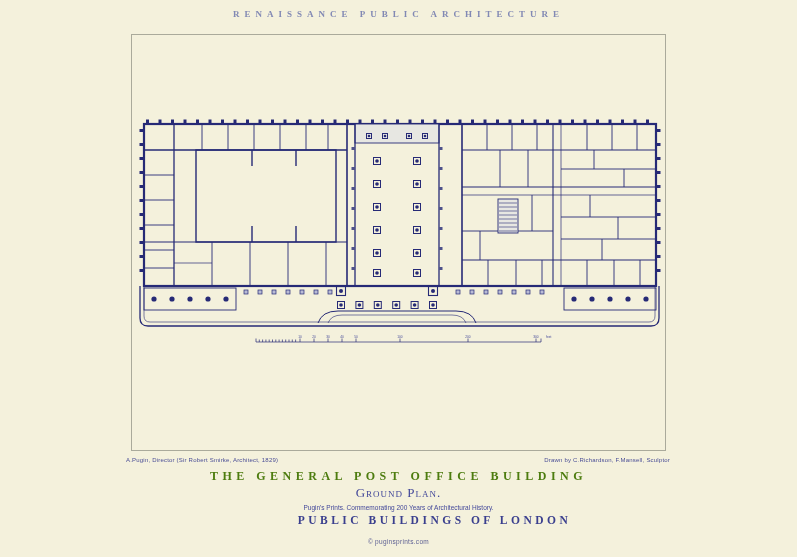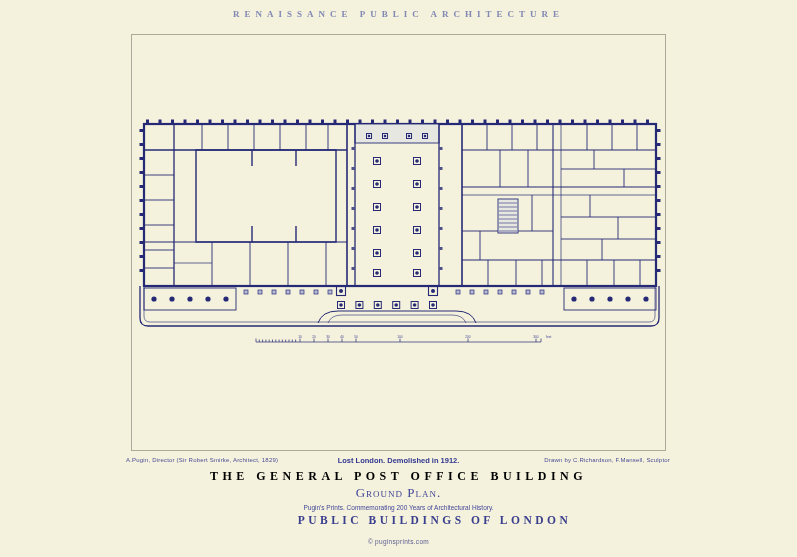--- a/index.html
+++ b/index.html
@@ -26,21 +26,21 @@
     position:absolute;left:0;top:0;width:797px;text-align:center;
     font-size:7.5px;font-weight:bold;color:#2f3590;
     font-family:"Liberation Sans","DejaVu Sans",sans-serif;
   }
   .caption-right{
     position:absolute;right:127px;top:1px;font-size:6px;color:#4a4e96;
     font-family:"Liberation Sans","DejaVu Sans",sans-serif;letter-spacing:.2px;
   }
   .main-title{
     position:absolute;top:469px;left:0;width:797px;text-align:center;
-    font-size:12px;font-weight:bold;letter-spacing:4.5px;color:#000000;
+    font-size:12px;font-weight:bold;letter-spacing:4.5px;color:#4d7c0f;
   }
   .plan-label{
     position:absolute;top:485px;left:0;width:797px;text-align:center;
     font-size:13px;color:#43489a;font-variant:small-caps;letter-spacing:1px;
   }
   .commemoration{
     position:absolute;top:504px;left:0;width:797px;text-align:center;
     font-size:6.5px;color:#43489a;
     font-family:"Liberation Sans","DejaVu Sans",sans-serif;
   }
@@ -294,21 +294,20 @@
           <text x="414" y="302.5" text-anchor="start">feet</text>
         </g>
       </g>
 
     </g>
   </svg>
 </div>
 
 <div class="caption-row">
   <div class="caption-left">A.Pugin, Director (Sir Robert Smirke, Architect, 1829)</div>
-  <div class="caption-center">Lost London. Demolished in 1912.</div>
   <div class="caption-right">Drawn by C.Richardson, F.Mansell, Sculptor</div>
 </div>
 
 <div class="main-title">THE GENERAL POST OFFICE BUILDING</div>
 <div class="plan-label">Ground Plan.</div>
 <div class="commemoration">Pugin's Prints. Commemorating 200 Years of Architectural History.</div>
 <div class="collection-title">PUBLIC BUILDINGS OF LONDON</div>
 <div class="footer">© puginsprints.com</div>
 
 </body></html>

